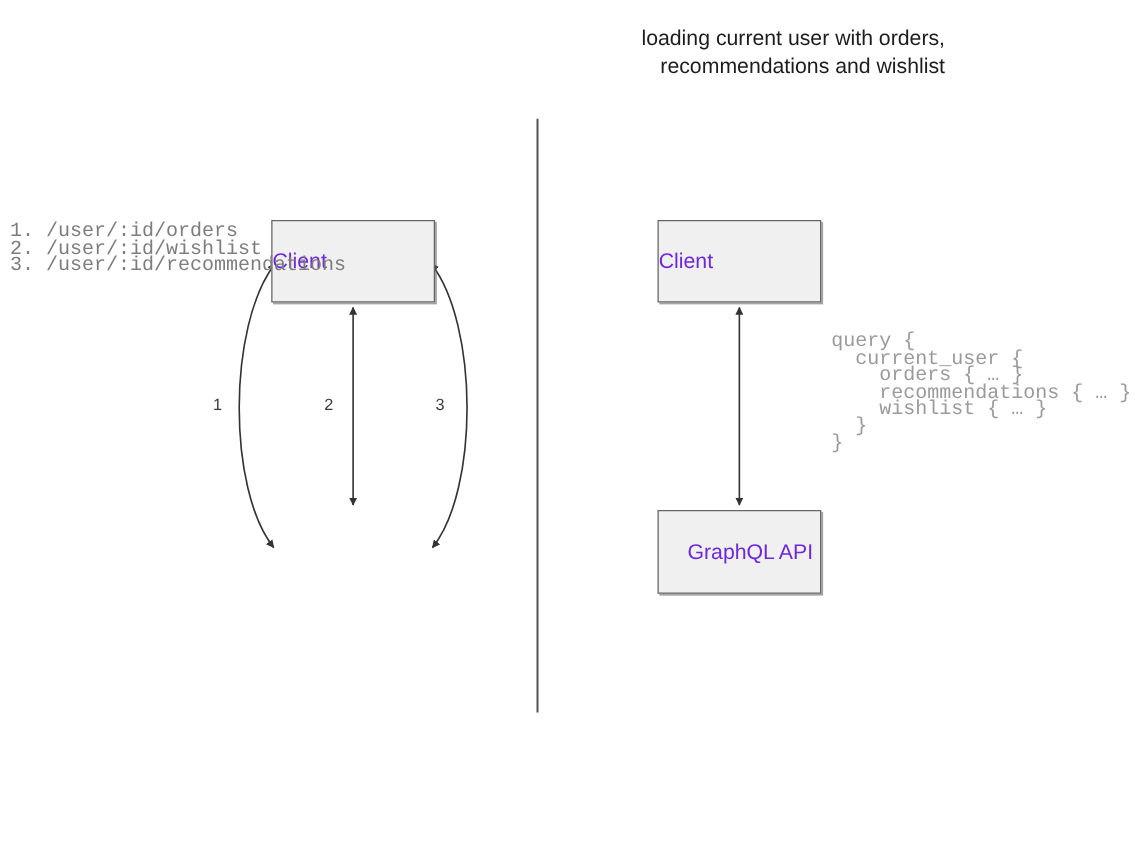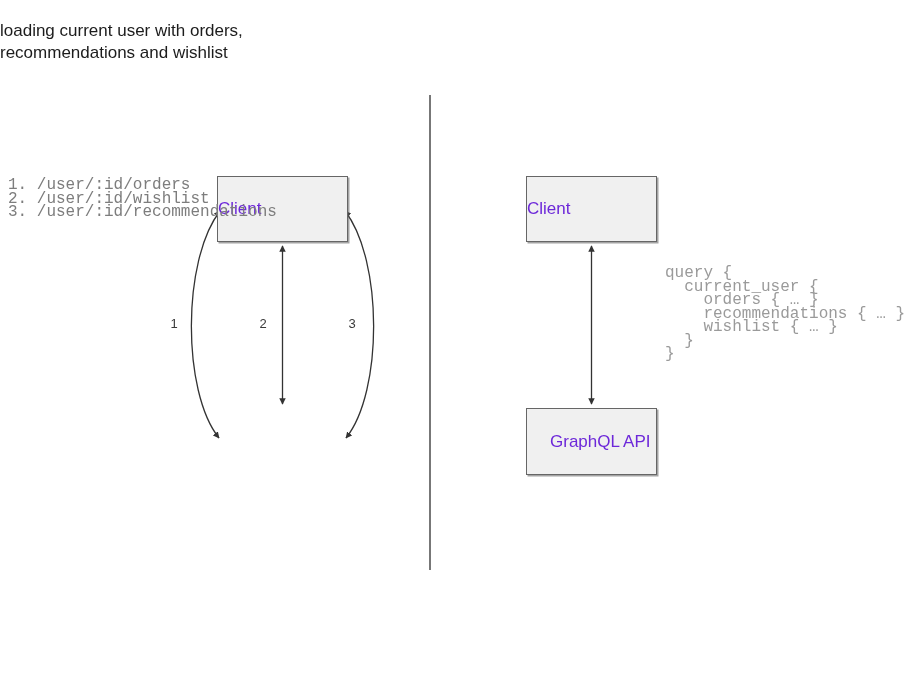--- a/index.html
+++ b/index.html
@@ -23,21 +23,21 @@
     width: 917px;
     height: 689px;
   }
 
   
   .diagram-title {
     position: absolute;
     left: 0;
     top: 20px;
     width: 756px;
-    text-align: left;
+    text-align: right;
     font-size: 17px;
     line-height: 22px;
     color: #1c1c1c;
     white-space: pre-line;
   }
 
   
   #wires {
     position: absolute;
     left: 0;

